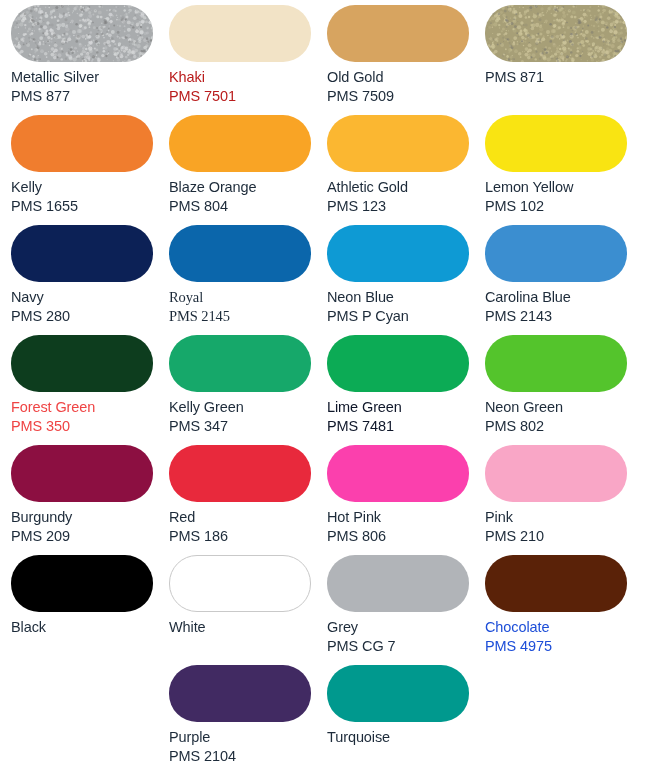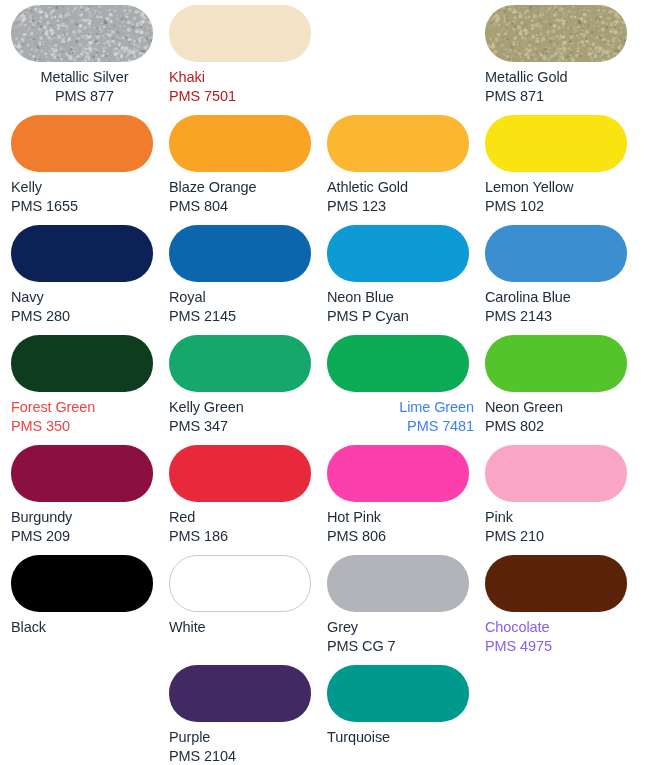--- a/index.html
+++ b/index.html
@@ -762,30 +762,37 @@
           <circle cx="60.0" cy="25.2" r="0.63" fill="#6f6f6f" opacity="0.12"></circle>
           <circle cx="110.3" cy="39.7" r="0.49" fill="#6f6f6f" opacity="0.24"></circle>
           <circle cx="1.4" cy="20.9" r="0.59" fill="#6f6f6f" opacity="0.14"></circle>
           <circle cx="111.8" cy="12.7" r="1.52" fill="#6f6f6f" opacity="0.19"></circle>
           <circle cx="103.2" cy="20.6" r="1.00" fill="#6f6f6f" opacity="0.45"></circle>
           <circle cx="82.0" cy="17.5" r="0.83" fill="#6f6f6f" opacity="0.43"></circle>
           <circle cx="126.4" cy="4.7" r="1.56" fill="#6f6f6f" opacity="0.16"></circle>
           <circle cx="136.0" cy="33.7" r="1.24" fill="#6f6f6f" opacity="0.41"></circle>
         </svg>
       </div>
-      <div class="labels" style="color: rgb(29, 43, 58); text-align: center;">
+      <div class="labels" style="color: rgb(29, 43, 58);">
         <span class="name">Metallic Silver</span>
         <span class="pms">PMS 877</span>
       </div>
     </div>
     <div class="swatch-cell" style="left: 158px; top: 0px;">
       <div class="chip" style="background: rgb(242, 227, 198);"></div>
       <div class="labels" style="color: #b91c1c;">
         <span class="name">Khaki</span>
         <span class="pms">PMS 7501</span>
+      </div>
+    </div>
+    <div class="swatch-cell" style="left: 316px; top: 0px;">
+      <div class="chip" style="background: rgb(215, 164, 96);"></div>
+      <div class="labels" style="color: rgb(29, 43, 58);">
+        <span class="name">Old Gold</span>
+        <span class="pms">PMS 7509</span>
       </div>
     </div>
     <div class="swatch-cell" style="left: 474px; top: 0px;">
       <div class="chip" style="background: rgb(167, 159, 119);">
         <svg class="sparkle" viewBox="0 0 142 57" preserveAspectRatio="none" xmlns="http://www.w3.org/2000/svg">
           <circle cx="34.6" cy="2.4" r="0.78" fill="#cfc79c" opacity="0.36"></circle>
           <circle cx="77.3" cy="3.3" r="1.22" fill="#cfc79c" opacity="0.62"></circle>
           <circle cx="34.0" cy="22.3" r="2.15" fill="#cfc79c" opacity="0.64"></circle>
           <circle cx="117.9" cy="24.7" r="2.01" fill="#cfc79c" opacity="0.70"></circle>
           <circle cx="136.5" cy="37.3" r="0.89" fill="#cfc79c" opacity="0.79"></circle>
@@ -1480,21 +1487,20 @@
           <circle cx="110.3" cy="39.7" r="0.49" fill="#6f6f6f" opacity="0.24"></circle>
           <circle cx="1.4" cy="20.9" r="0.59" fill="#6f6f6f" opacity="0.14"></circle>
           <circle cx="111.8" cy="12.7" r="1.52" fill="#6f6f6f" opacity="0.19"></circle>
           <circle cx="103.2" cy="20.6" r="1.00" fill="#6f6f6f" opacity="0.45"></circle>
           <circle cx="82.0" cy="17.5" r="0.83" fill="#6f6f6f" opacity="0.43"></circle>
           <circle cx="126.4" cy="4.7" r="1.56" fill="#6f6f6f" opacity="0.16"></circle>
           <circle cx="136.0" cy="33.7" r="1.24" fill="#6f6f6f" opacity="0.41"></circle>
         </svg>
       </div>
       <div class="labels" style="color: rgb(29, 43, 58);">
-        <span class="name">Metallic Gold</span>
         <span class="pms">PMS 871</span>
       </div>
     </div>
     <div class="swatch-cell" style="left: 0px; top: 110px;">
       <div class="chip" style="background: rgb(240, 125, 46);"></div>
       <div class="labels" style="color: rgb(29, 43, 58);">
         <span class="name">Kelly</span>
         <span class="pms">PMS 1655</span>
       </div>
     </div>
@@ -1519,21 +1525,21 @@
         <span class="pms">PMS 102</span>
       </div>
     </div>
     <div class="swatch-cell" style="left: 0px; top: 220px;">
       <div class="chip" style="background: rgb(12, 33, 86);"></div>
       <div class="labels" style="color: rgb(29, 43, 58);">
         <span class="name">Navy</span>
         <span class="pms">PMS 280</span>
       </div>
     </div>
-    <div class="swatch-cell" style="left: 158px; top: 220px;">
+    <div class="swatch-cell" style="left: 158px; top: 220px; font-family: Liberation Serif, serif;">
       <div class="chip" style="background: rgb(11, 102, 171);"></div>
       <div class="labels" style="color: rgb(29, 43, 58);">
         <span class="name">Royal</span>
         <span class="pms">PMS 2145</span>
       </div>
     </div>
     <div class="swatch-cell" style="left: 316px; top: 220px;">
       <div class="chip" style="background: rgb(14, 154, 212);"></div>
       <div class="labels" style="color: rgb(29, 43, 58);">
         <span class="name">Neon Blue</span>
@@ -1556,21 +1562,21 @@
     </div>
     <div class="swatch-cell" style="left: 158px; top: 330px;">
       <div class="chip" style="background: rgb(22, 168, 106);"></div>
       <div class="labels" style="color: rgb(29, 43, 58);">
         <span class="name">Kelly Green</span>
         <span class="pms">PMS 347</span>
       </div>
     </div>
     <div class="swatch-cell" style="left: 316px; top: 330px;">
       <div class="chip" style="background: rgb(12, 171, 85);"></div>
-      <div class="labels" style="color: #3b82f6; text-align: right;">
+      <div class="labels" style="color: #0f172a;">
         <span class="name">Lime Green</span>
         <span class="pms">PMS 7481</span>
       </div>
     </div>
     <div class="swatch-cell" style="left: 474px; top: 330px;">
       <div class="chip" style="background: rgb(84, 196, 44);"></div>
       <div class="labels" style="color: rgb(29, 43, 58);">
         <span class="name">Neon Green</span>
         <span class="pms">PMS 802</span>
       </div>
@@ -1617,21 +1623,21 @@
     </div>
     <div class="swatch-cell" style="left: 316px; top: 550px;">
       <div class="chip" style="background: rgb(177, 180, 184);"></div>
       <div class="labels" style="color: rgb(29, 43, 58);">
         <span class="name">Grey</span>
         <span class="pms">PMS CG 7</span>
       </div>
     </div>
     <div class="swatch-cell" style="left: 474px; top: 550px;">
       <div class="chip" style="background: rgb(90, 34, 8);"></div>
-      <div class="labels" style="color: #8b5cf6;">
+      <div class="labels" style="color: #1d4ed8;">
         <span class="name">Chocolate</span>
         <span class="pms">PMS 4975</span>
       </div>
     </div>
     <div class="swatch-cell" style="left: 158px; top: 660px;">
       <div class="chip" style="background: rgb(65, 42, 98);"></div>
       <div class="labels" style="color: rgb(29, 43, 58);">
         <span class="name">Purple</span>
         <span class="pms">PMS 2104</span>
       </div>

